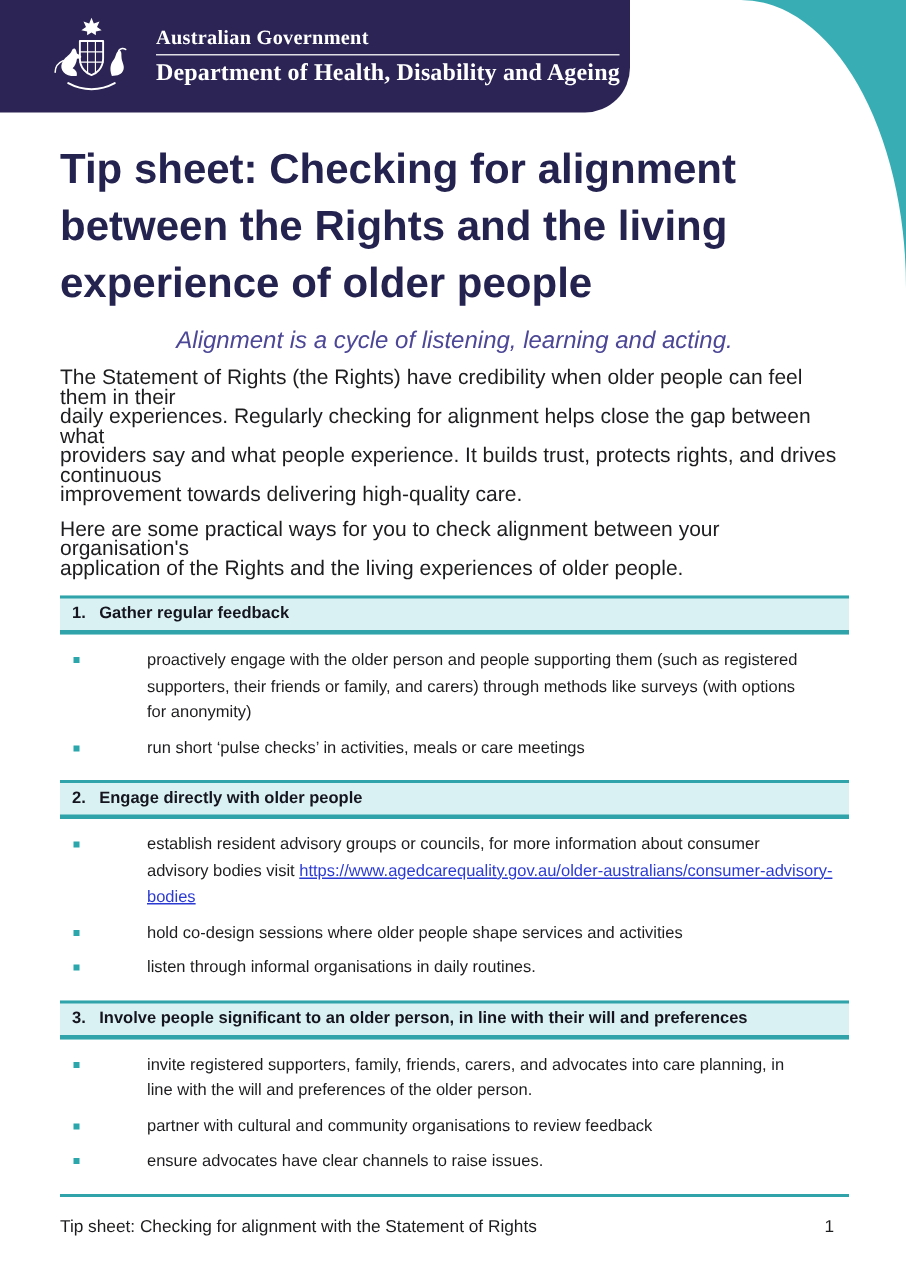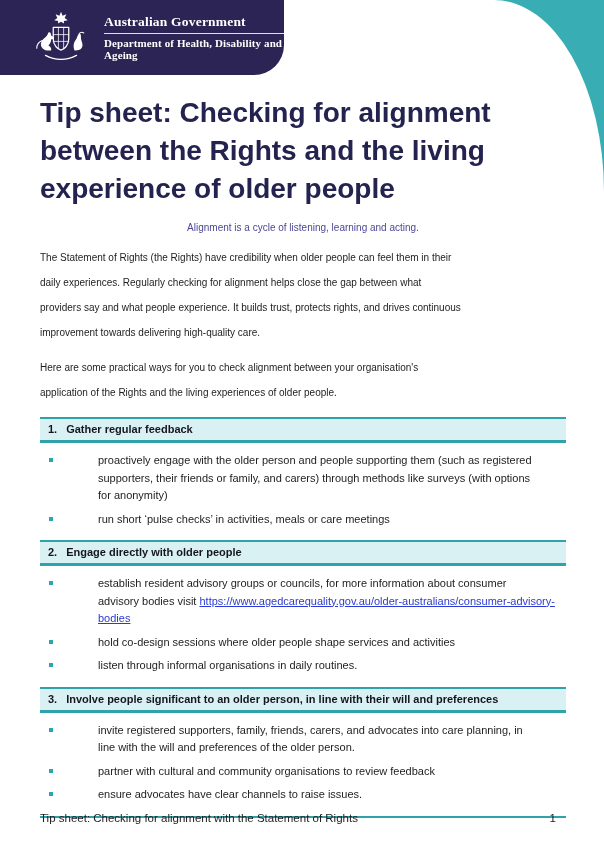--- a/index.html
+++ b/index.html
@@ -9,58 +9,58 @@
     background:#ffffff;
     overflow:hidden;
     font-family:"Liberation Sans", sans-serif;
     color:#1d1d1f;
   }
   
   .corner{position:absolute;top:0;right:0;pointer-events:none;}
   
   .gov-banner{
     position:absolute;top:0;left:0;
-    width:284px;height:75px;
+    width:420px;height:75px;
     background:#2b2454;
     border-bottom-right-radius:30px;
     display:flex;align-items:center;
     box-sizing:border-box;
     padding-left:30px;
   }
   .crest{flex:0 0 auto;margin-right:12px;}
   .gov-text{display:flex;flex-direction:column;}
   .gov-title{
     font-family:"Liberation Serif", serif;
     font-weight:bold;font-size:13.5px;color:#ffffff;letter-spacing:.2px;
   }
   .gov-divider{height:1px;background:rgba(255,255,255,.85);margin:3px 0 3px 0;}
   .gov-dept{
     font-family:"Liberation Serif", serif;
-    font-weight:bold;font-size:11px;color:#ffffff;letter-spacing:.1px;
+    font-weight:bold;font-size:16px;color:#ffffff;letter-spacing:.1px;
   }
   
   .content{
     position:relative;
     margin:0 38px 0 40px; 
     padding-top:94px;
   }
   h1.doc-title{
     margin:0;
     font-size:28px;line-height:38px;
     font-weight:bold;color:#242350;
     white-space:pre-line;
   }
   .subtitle{
     margin:12px 0 0 0;
-    text-align:center;
-    font-size:10px;line-height:15px;color:#4c4796;
+    text-align:center;font-style:italic;
+    font-size:16px;line-height:15px;color:#4c4796;
   }
   p.body-par{
     margin:10px 0 0 0;
-    font-size:10px;line-height:25px;
+    font-size:14px;line-height:13px;
     white-space:pre-line;
   }
   .section-heading{
     margin-top:12px;
     background:#d9f1f3;
     border-top:2px solid #2fa3a9;
     border-bottom:3px solid #2fa3a9;
     padding:4px 8px 5px 8px;
     font-size:11px;font-weight:bold;color:#15151f;
     white-space:nowrap;

